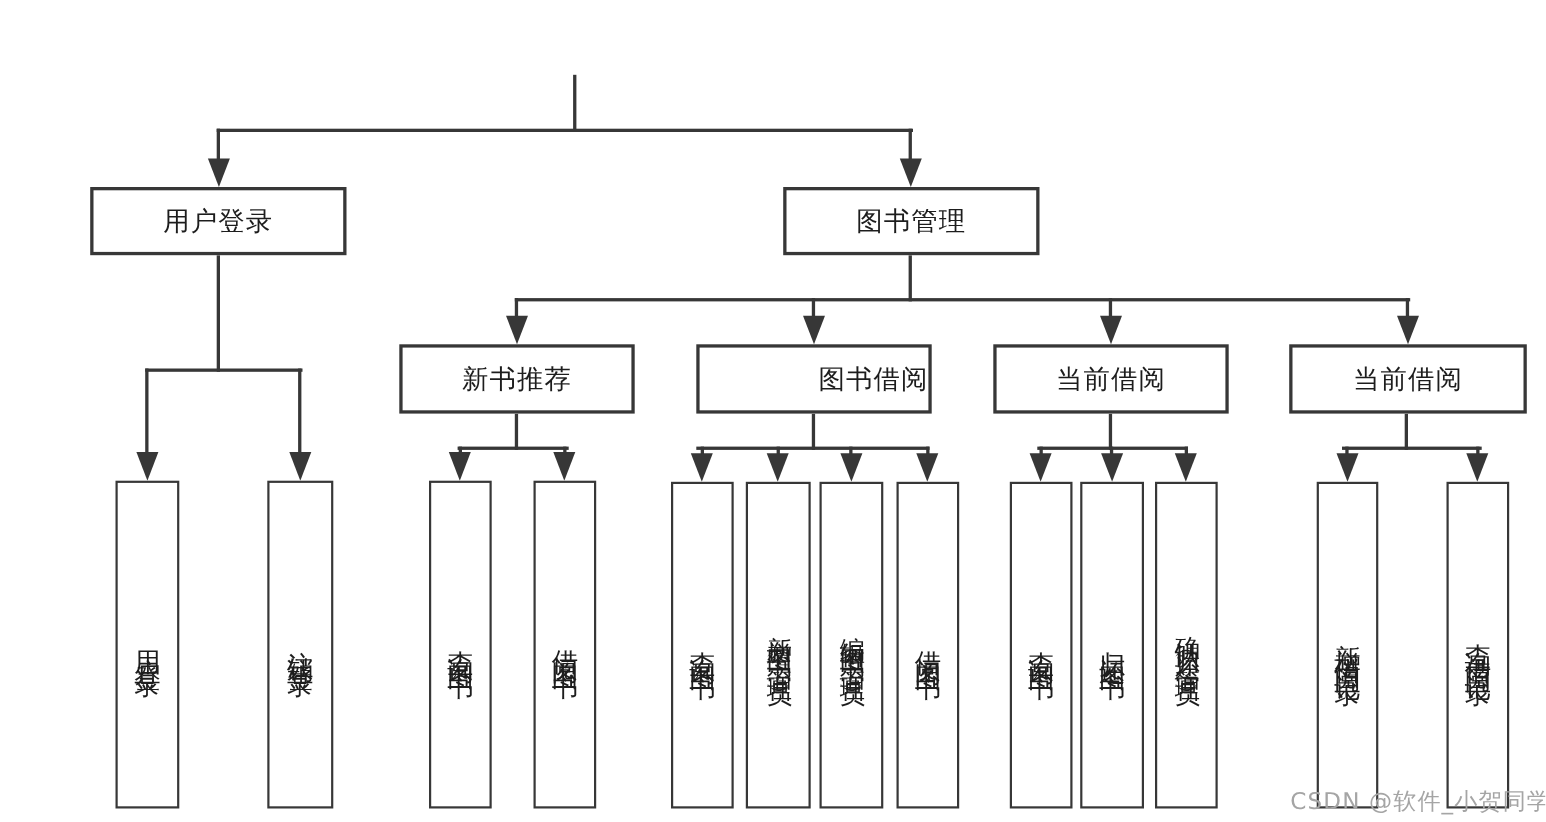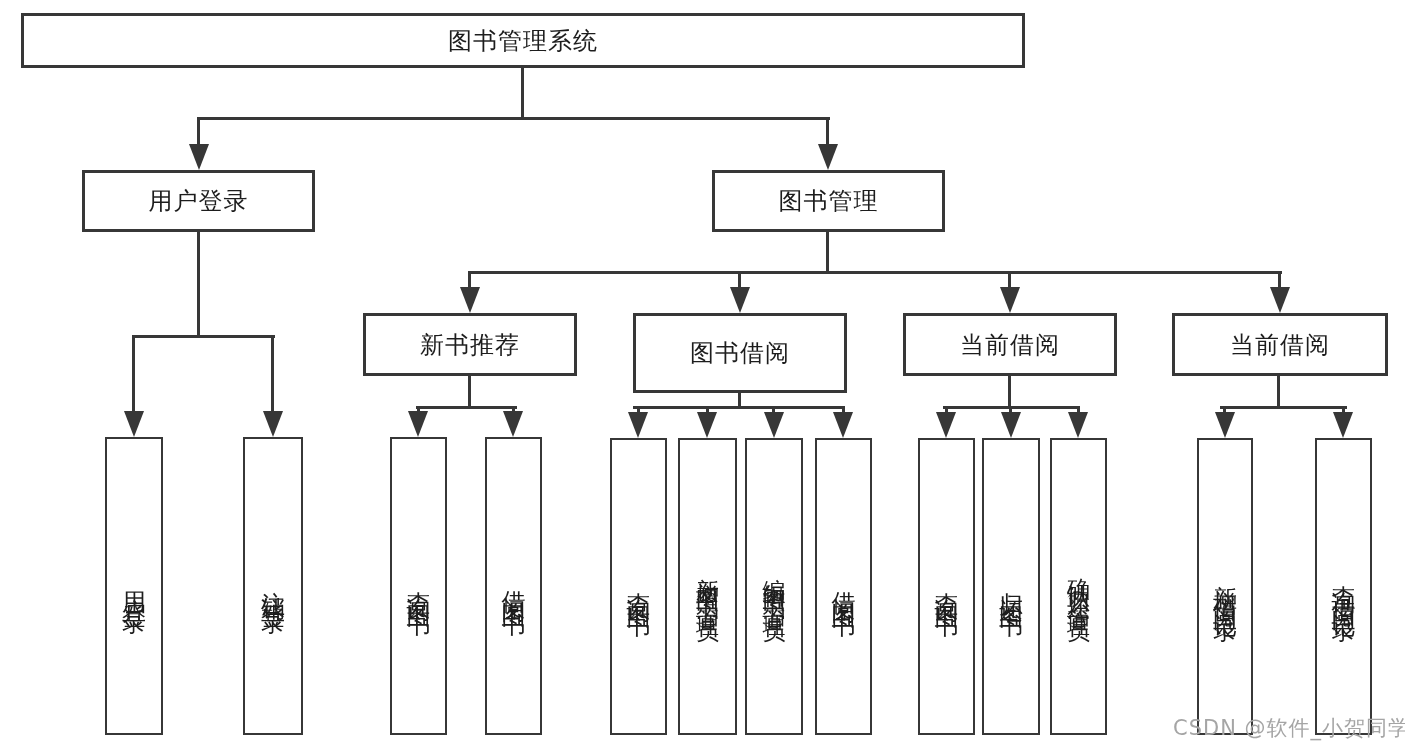--- a/index.html
+++ b/index.html
@@ -84,35 +84,32 @@
   <div class="arrow" style="left:628px;top:412px;"></div>
   <div class="arrow" style="left:697px;top:412px;"></div>
   <div class="arrow" style="left:764px;top:412px;"></div>
   <div class="arrow" style="left:833px;top:412px;"></div>
   <div class="arrow" style="left:936px;top:412px;"></div>
   <div class="arrow" style="left:1001px;top:412px;"></div>
   <div class="arrow" style="left:1068px;top:412px;"></div>
   <div class="arrow" style="left:1215px;top:412px;"></div>
   <div class="arrow" style="left:1333px;top:412px;"></div>
 
-  <div class="box" style="left:21px;top:13px;width:1004px;height:55px;">
-    <span>图书管理系统</span>
-  </div>
 
   <div class="box" style="left:82px;top:170px;width:233px;height:62px;">
     <span>用户登录</span>
   </div>
   <div class="box" style="left:712px;top:170px;width:233px;height:62px;">
     <span>图书管理</span>
   </div>
 
   <div class="box" style="left:363px;top:313px;width:214px;height:63px;">
     <span>新书推荐</span>
   </div>
-  <div class="box" style="left:633px;top:313px;width:214px;height:80px;">
+  <div class="box" style="left:633px;top:313px;width:214px;height:63px;justify-content:flex-end;">
     <span>图书借阅</span>
   </div>
   <div class="box" style="left:903px;top:313px;width:214px;height:63px;">
     <span>当前借阅</span>
   </div>
   <div class="box" style="left:1172px;top:313px;width:216px;height:63px;">
     <span>当前借阅</span>
   </div>
 
   <div class="col" style="left:105px;top:437px;width:58px;height:298px;">

